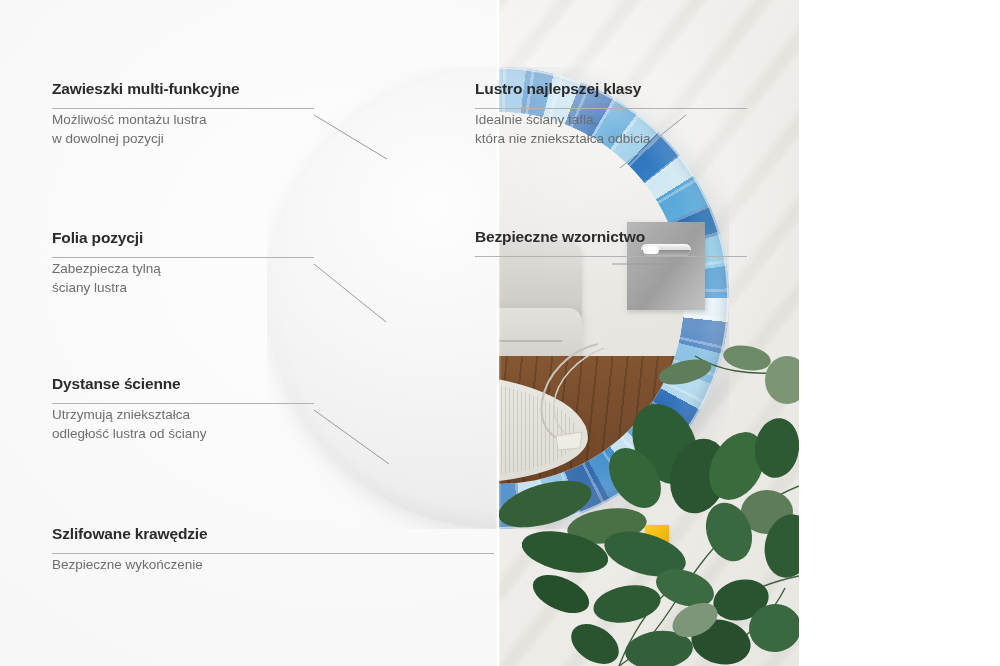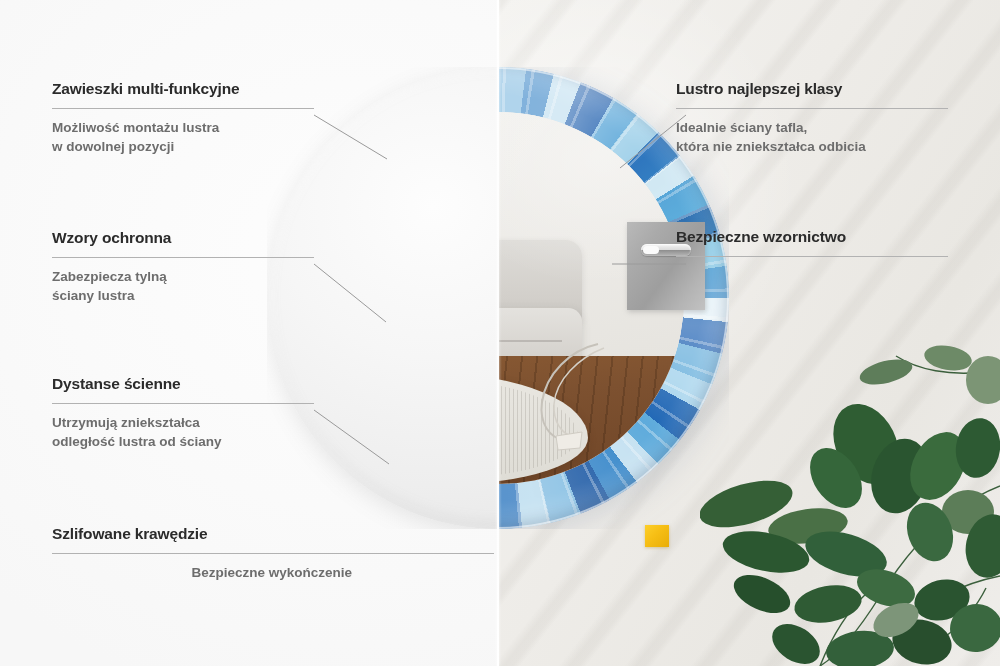--- a/index.html
+++ b/index.html
@@ -7,21 +7,21 @@
   html, body {
     width: 1000px;
     height: 666px;
     overflow: hidden;
     font-family: "Liberation Sans", sans-serif;
     background: #ffffff;
   }
 
   #stage {
     position: relative;
-    width: 1000px;
+    width: 799px;
     height: 666px;
     overflow: hidden;
     background: #ffffff;
   }
 
   
   .bg-left {
     position: absolute;
     left: 0; top: 0;
     width: 498px; height: 666px;
@@ -368,33 +368,33 @@
   }
   .rule {
     height: 1px;
     background: #b2b2b2;
     margin-top: 9px;
   }
   .label p {
     font-size: 13.5px;
     color: #6d6d6d;
     line-height: 1.42;
-    margin-top: 9px;
+    margin-top: 1px;
     white-space: pre-line;
-    font-weight: 700;
+    font-weight: 400;
   }
   .label.right { }
 
   
   #lbl-hangers   { left: 52px;  top: 80px;  width: 262px; }
   #lbl-foil      { left: 52px;  top: 229px; width: 262px; }
   #lbl-spacers   { left: 52px;  top: 375px; width: 262px; }
   #lbl-edges     { left: 52px;  top: 525px; width: 442px; }
   #lbl-edges .rule { width: 442px; }
-  #lbl-edges p   { width: 300px; text-align: right; }
+  #lbl-edges p   { width: 300px; }
 
   #lbl-class     { right: 52px; top: 80px;  width: 272px; }
   #lbl-design    { right: 52px; top: 228px; width: 272px; }
 
   
   .foliage { position:absolute; right:0; bottom:0; width:300px; height:330px; pointer-events:none; }
 </style>
 </head>
 <body>
 
@@ -512,21 +512,21 @@
   </svg>
 
   <div class="label" id="lbl-hangers">
     <h3>Zawieszki multi-funkcyjne</h3>
     <div class="rule"></div>
     <p>Możliwość montażu lustra
 w dowolnej pozycji</p>
   </div>
 
   <div class="label" id="lbl-foil">
-    <h3>Wzory ochronna</h3>
+    <h3>Folia pozycji</h3>
     <div class="rule"></div>
     <p>Zabezpiecza tylną
 ściany lustra</p>
   </div>
 
   <div class="label" id="lbl-spacers">
     <h3>Dystanse ścienne</h3>
     <div class="rule"></div>
     <p>Utrzymują zniekształca
 odległość lustra od ściany</p>

